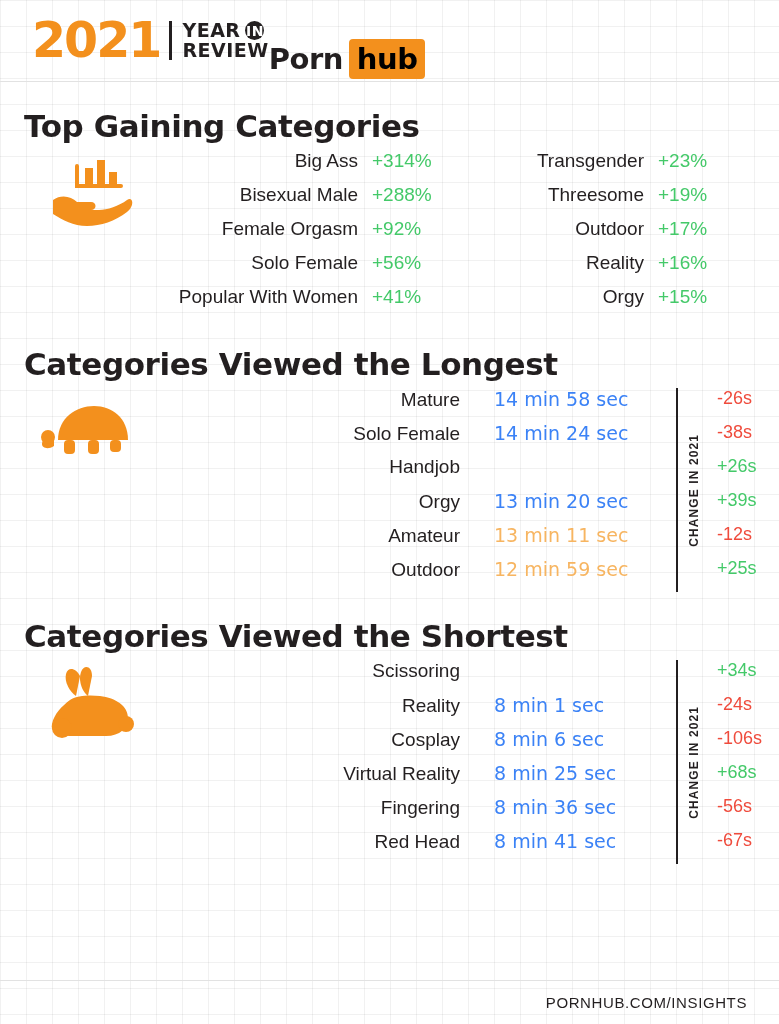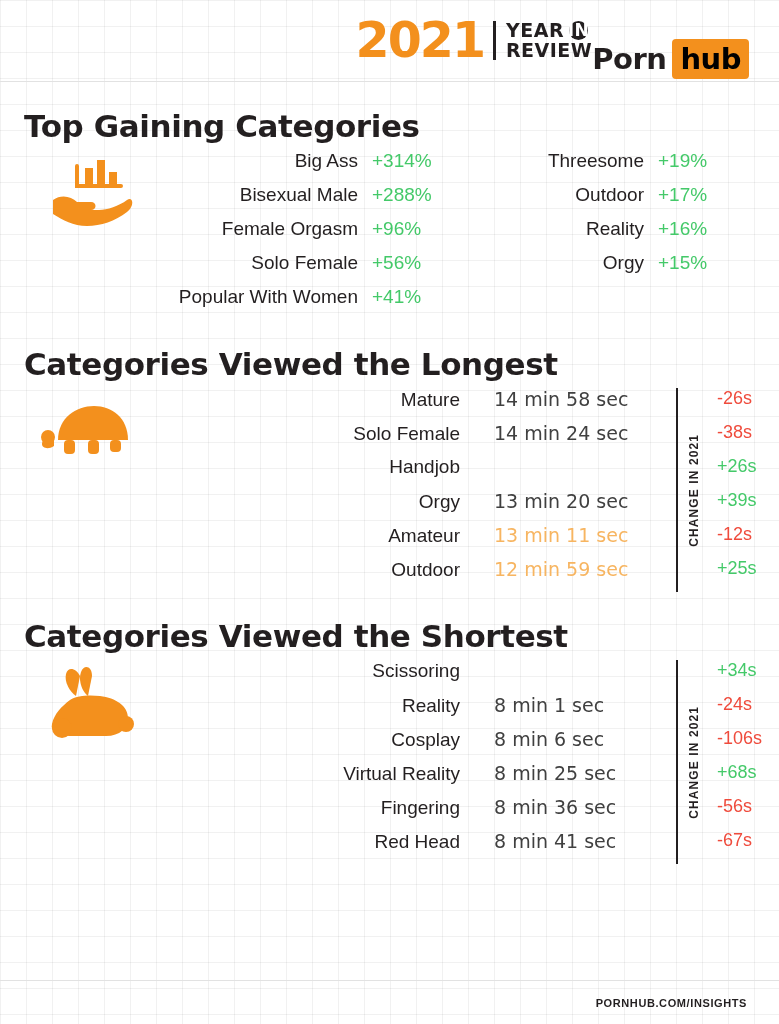--- a/index.html
+++ b/index.html
@@ -32,21 +32,21 @@
     height: 1024px;
     display: flex;
     flex-direction: column;
   }
 
   
   .header {
     height: 82px;
     display: flex;
     align-items: center;
-    justify-content: flex-end;
+    justify-content: flex-start;
     padding: 0 30px 0 32px;
     box-sizing: border-box;
     border-bottom: 1px solid #e2e2e2;
     background: transparent;
   }
   .logo-left {
     display: flex;
     align-items: center;
   }
   .year {
@@ -77,21 +77,21 @@
   }
   .in-badge {
     display: inline-flex;
     align-items: center;
     justify-content: center;
     width: 19px;
     height: 19px;
     border-radius: 50%;
     background: #231f20;
     color: #ffffff;
-    font-size: 17px;
+    font-size: 14px;
     margin-left: 5px;
     font-weight: bold;
   }
   .brand {
     display: flex;
     align-items: center;
     font-size: 29px;
     font-weight: bold;
     letter-spacing: -0.5px;
     font-family: "DejaVu Sans", sans-serif;
@@ -188,21 +188,21 @@
   .dur-label {
     width: 300px;
     text-align: right;
     font-size: 19px;
     color: #231f20;
     padding-right: 14px;
     white-space: nowrap;
   }
   .dur-value {
     font-size: 19px;
-    color: #404040;
+    color: #3b82f6;
     white-space: nowrap;
     width: 180px;
     font-family: "DejaVu Sans", sans-serif;
     font-weight: normal;
   }
   .dur-value.light { color: #f7b561; }
   .change-axis {
     display: flex;
     align-items: center;
     padding: 0 10px 0 2px;
@@ -241,22 +241,22 @@
   .footer {
     height: 44px;
     border-top: 1px solid #e2e2e2;
     display: flex;
     align-items: center;
     justify-content: flex-end;
     padding-right: 32px;
     box-sizing: border-box;
   }
   .footer-text {
-    font-size: 11px;
-    font-weight: bold;
+    font-size: 15px;
+    font-weight: normal;
     letter-spacing: 0.6px;
     color: #231f20;
   }
 </style>
 </head>
 <body>
 
 <div class="grid-bg"></div>
 
 <div class="page">
@@ -296,32 +296,36 @@
           <div class="gain-row">
             <div class="gain-label">Big Ass</div>
             <div class="gain-value">+314%</div>
           </div>
           <div class="gain-row">
             <div class="gain-label">Bisexual Male</div>
             <div class="gain-value">+288%</div>
           </div>
           <div class="gain-row">
             <div class="gain-label">Female Orgasm</div>
-            <div class="gain-value">+96%</div>
+            <div class="gain-value">+92%</div>
           </div>
           <div class="gain-row">
             <div class="gain-label">Solo Female</div>
             <div class="gain-value">+56%</div>
           </div>
           <div class="gain-row">
             <div class="gain-label">Popular With Women</div>
             <div class="gain-value">+41%</div>
           </div>
         </div>
         <div class="gain-col col2">
+          <div class="gain-row">
+            <div class="gain-label">Transgender</div>
+            <div class="gain-value">+23%</div>
+          </div>
           <div class="gain-row">
             <div class="gain-label">Threesome</div>
             <div class="gain-value">+19%</div>
           </div>
           <div class="gain-row">
             <div class="gain-label">Outdoor</div>
             <div class="gain-value">+17%</div>
           </div>
           <div class="gain-row">
             <div class="gain-label">Reality</div>

